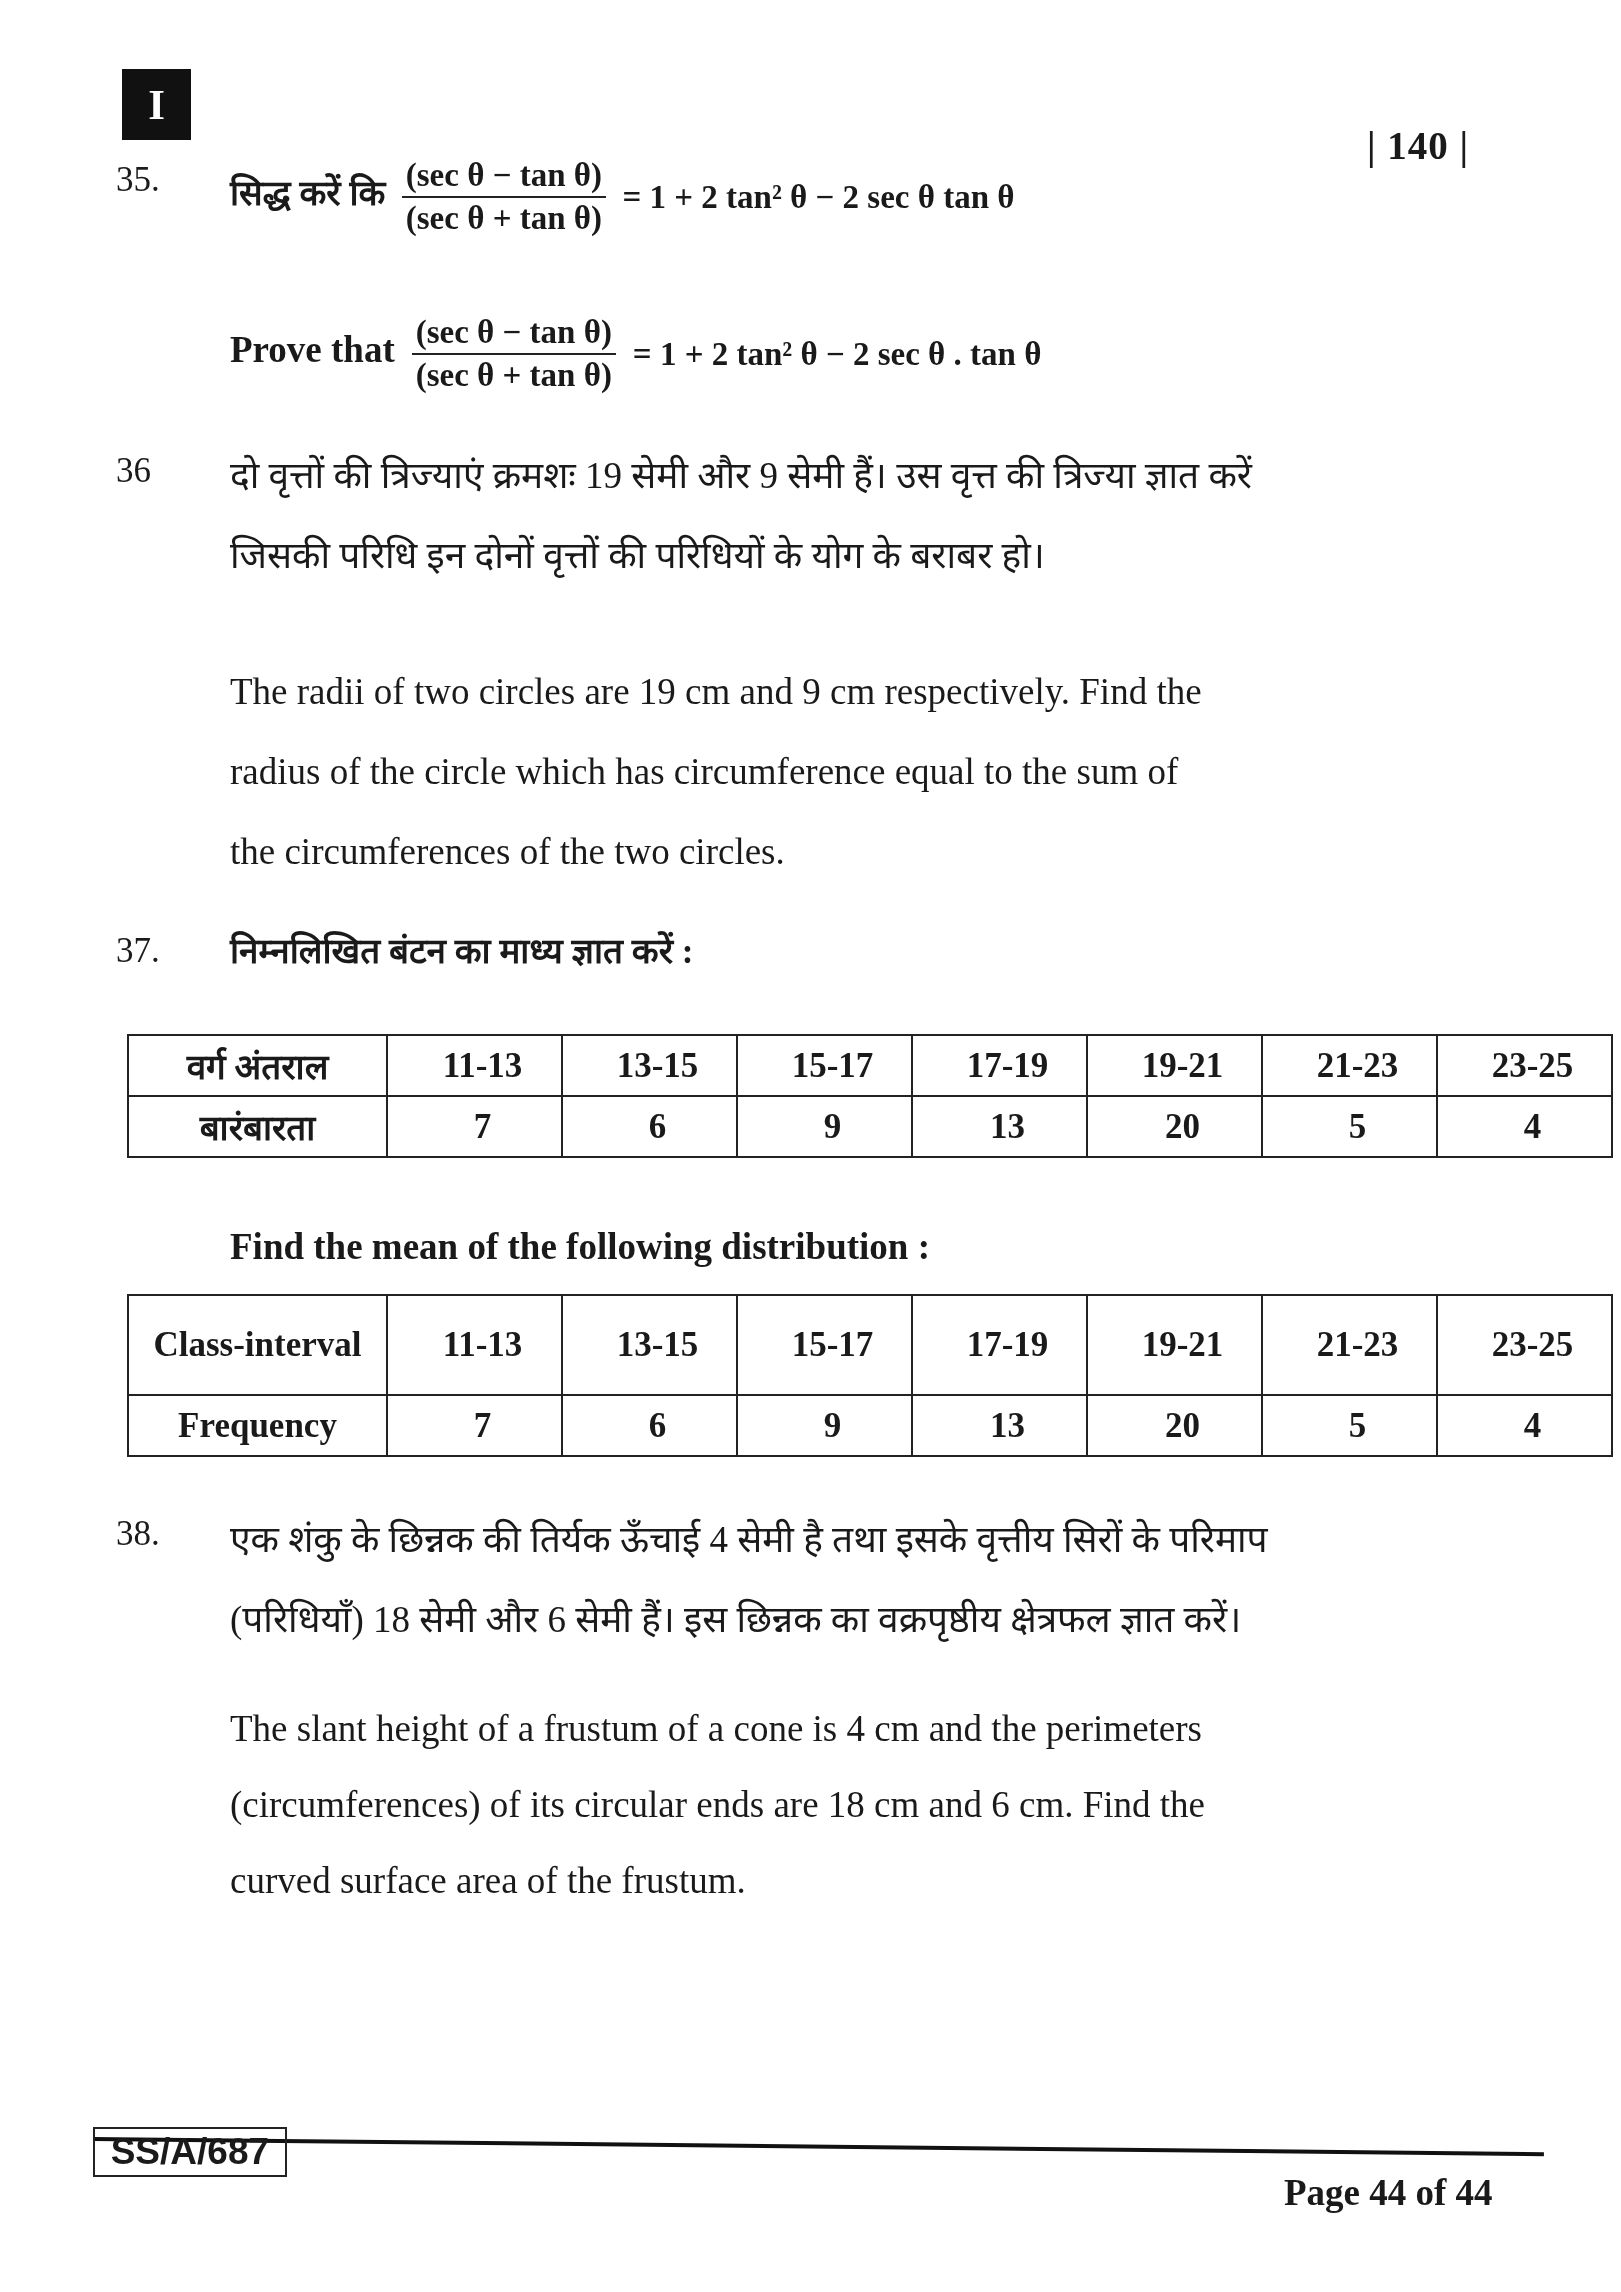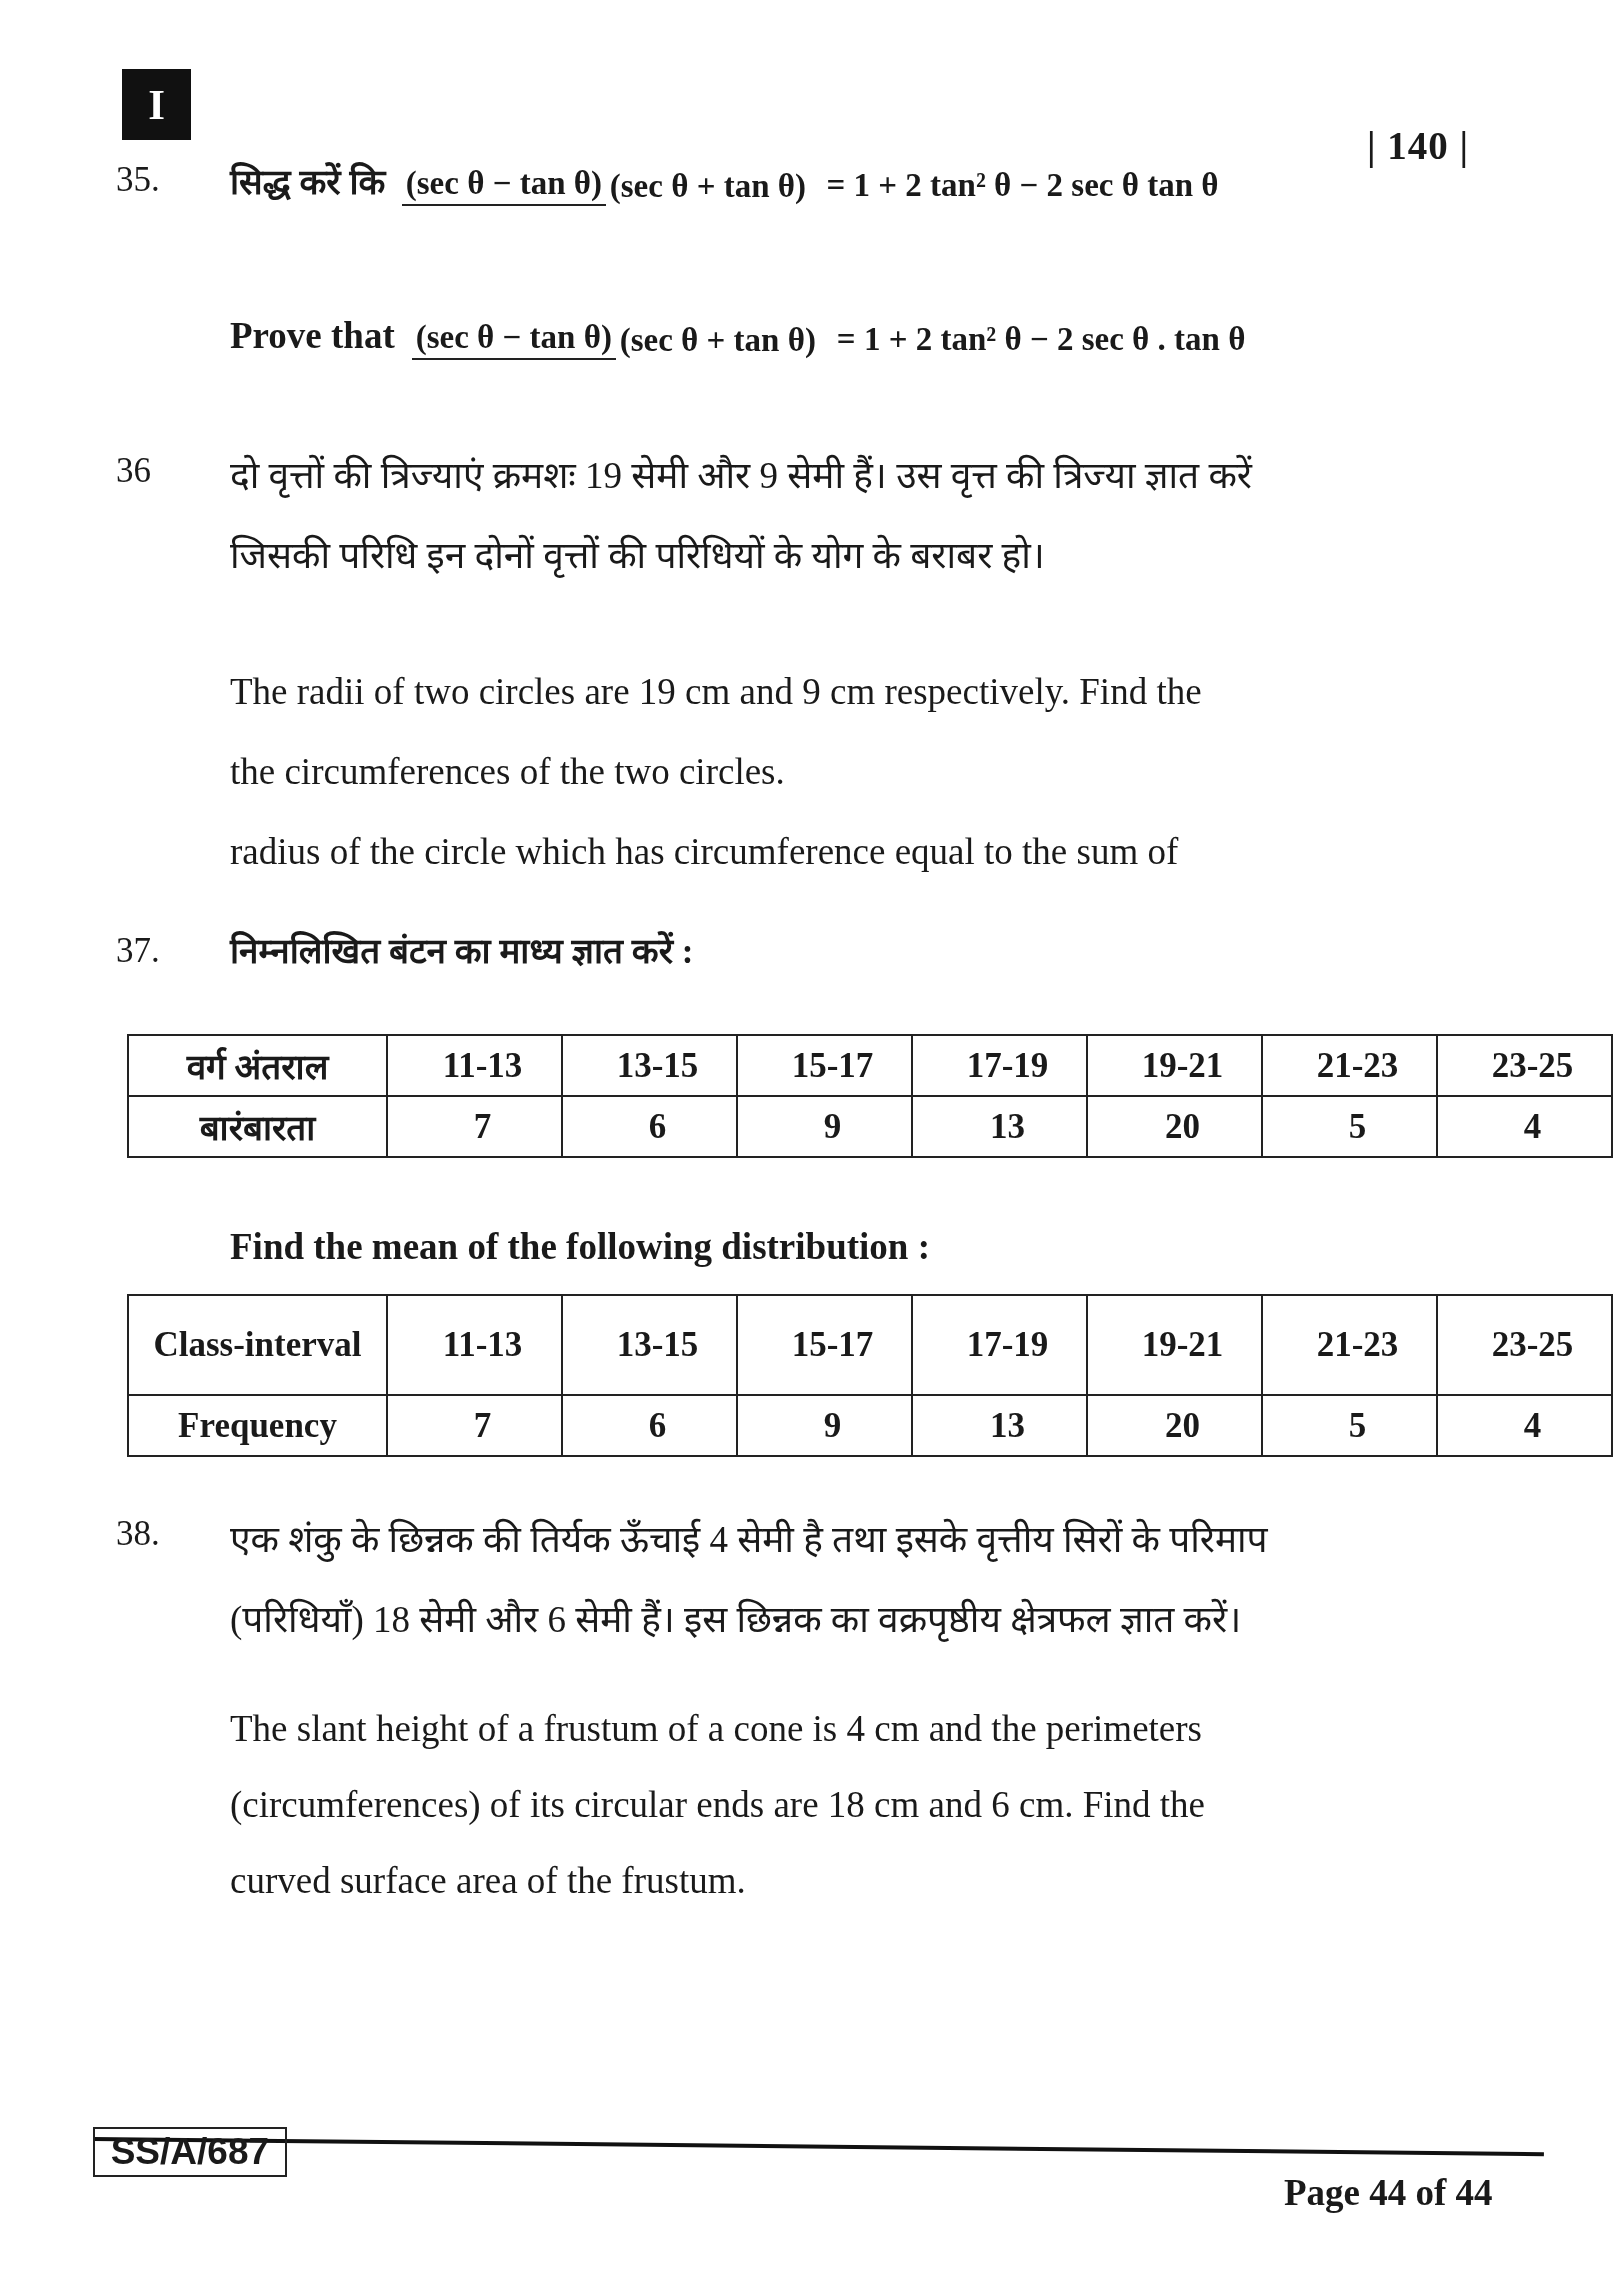--- a/index.html
+++ b/index.html
@@ -14,21 +14,21 @@
     display: flex; align-items: center; justify-content: center;
     font-family: "Liberation Serif", serif;
   }
   .marks {
     position: absolute; left: 1367px; top: 123px; font-size: 39px; font-weight: bold;
     letter-spacing: 1px;
   }
   .qnum { position: absolute; left: 116px; font-size: 35px; }
   .qtext { position: absolute; left: 230px; font-size: 35px; font-weight: bold; white-space: nowrap; }
   .en { font-family: "Liberation Serif", serif; font-weight: bold; font-size: 37px; }
-  .frac { display: inline-flex; flex-direction: row; align-items: center; vertical-align: middle; margin: 0 7.8px; font-size: 33px; font-weight: bold; }
+  .frac { display: inline-flex; flex-direction: column; align-items: center; vertical-align: middle; margin: 0 7.8px; font-size: 33px; font-weight: bold; }
   .frac .num { border-bottom: 2.9px solid #222; padding: 0 3.9px 2px; }
   .frac .den { padding: 2px 3.9px 0; }
   .rhs { font-size: 33px; font-weight: bold; vertical-align: middle; }
   .para { position: absolute; left: 230px; width: 1274px; font-size: 37px; font-weight: normal; line-height: 80px; }
   table.dist {
     position: absolute; border-collapse: collapse; font-size: 35px; font-weight: bold;
     font-family: "Liberation Serif", serif;
   }
   table.dist td {
     border: 2.9px solid #222; text-align: center; padding: 0; height: 59px;
@@ -73,22 +73,22 @@
   <span class="rhs">= 1 + 2 tan² θ − 2 sec θ . tan θ</span>
 </div>
 
 <div class="qnum" style="top:451px;">36</div>
 <div class="para" style="top:436px;">
   <div>दो वृत्तों की त्रिज्याएं क्रमशः 19 सेमी और 9 सेमी हैं। उस वृत्त की त्रिज्या ज्ञात करें</div>
   <div>जिसकी परिधि इन दोनों वृत्तों की परिधियों के योग के बराबर हो।</div>
 </div>
 <div class="para" style="top:652px;">
   <div>The radii of two circles are 19 cm and 9 cm respectively. Find the</div>
+  <div>radius of the circle which has circumference equal to the sum of</div>
   <div>the circumferences of the two circles.</div>
-  <div>radius of the circle which has circumference equal to the sum of</div>
 </div>
 
 <div class="qnum" style="top:931px;">37.</div>
 <div class="qtext" style="top:926px;">निम्नलिखित बंटन का माध्य ज्ञात करें :</div>
 
 <table class="dist" style="left:127px; top:1034px;">
   <tbody>
       <tr>
     <td class="head">वर्ग अंतराल</td>
     <td class="cell">11-13</td>

